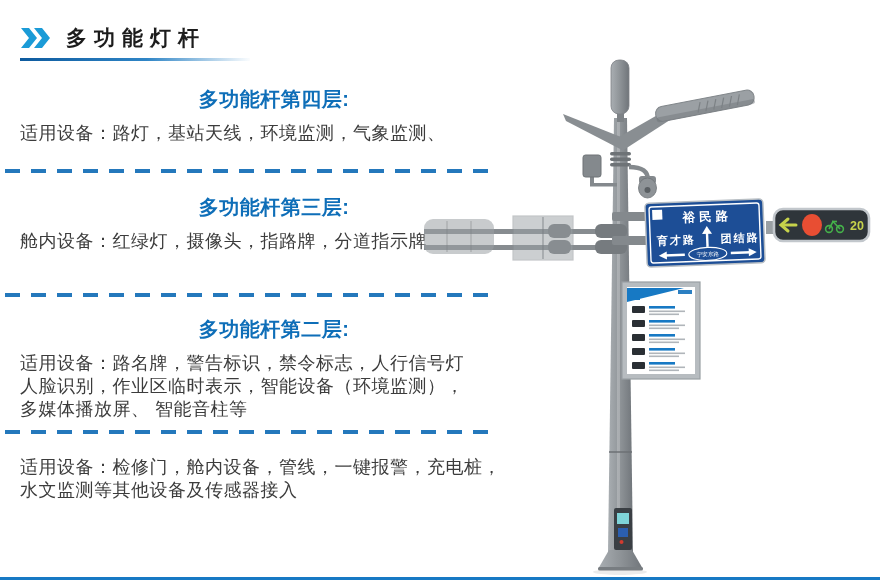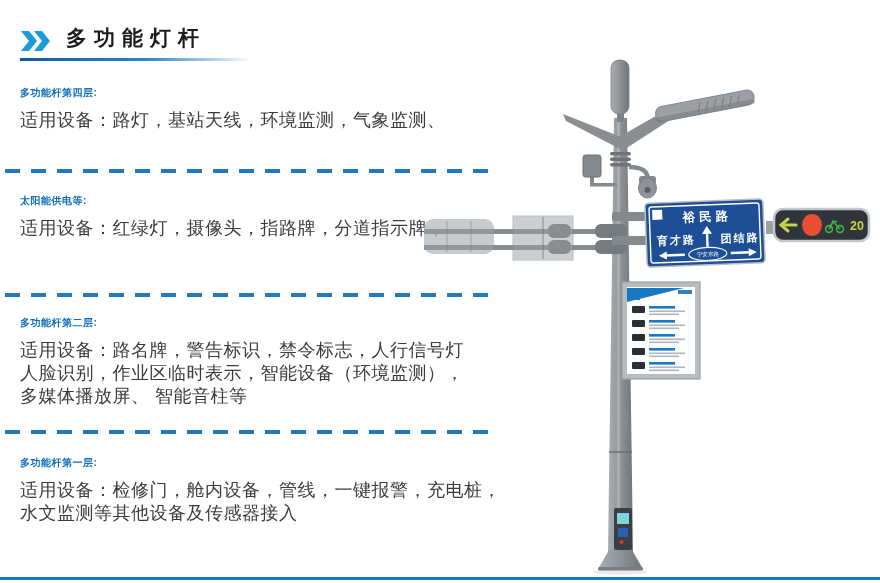--- a/index.html
+++ b/index.html
@@ -1,27 +1,27 @@
 <!DOCTYPE html>
 <html><head>
 <meta charset="utf-8">
 <style>
   html,body{margin:0;padding:0;}
   .canvas{
     position:relative;width:880px;height:583px;background:#ffffff;overflow:hidden;
     font-family:"Liberation Sans","DejaVu Sans",sans-serif;
   }
   
-  .hdr{position:absolute;left:20px;top:24px;display:flex;align-items:flex-end;gap:12px;}
+  .hdr{position:absolute;left:20px;top:24px;display:flex;align-items:center;gap:12px;}
   .hdr h1{margin:0;font-size:21px;font-weight:bold;color:#1c1c1c;letter-spacing:7px;}
   .hdr-underline{position:absolute;left:20px;top:58px;width:230px;height:3px;
     background:linear-gradient(90deg,#0d5a9e 0%,#2f85c6 55%,rgba(170,205,232,0.05) 100%);}
   
   .layer{position:absolute;left:20px;width:500px;}
-  .layer h2{margin:0 0 9px 0;font-size:10px;font-weight:bold;color:#0e6eb8;letter-spacing:0.5px;}
+  .layer h2{margin:0 0 9px 8px;font-size:20px;font-weight:bold;color:#0e6eb8;letter-spacing:0.5px;text-align:center;}
   .layer p{margin:0;font-size:18px;line-height:23px;color:#3c3c3c;letter-spacing:0.5px;}
   .dash{position:absolute;left:5px;width:486px;height:4px;
     background:repeating-linear-gradient(90deg,#2478bc 0 15px,transparent 15px 26px);}
   .bottom-rule{position:absolute;left:0;top:577px;width:880px;height:3px;background:#1779c4;}
   
   .illu{position:absolute;left:410px;top:50px;width:470px;height:530px;}
   svg text{font-family:"Liberation Sans","DejaVu Sans",sans-serif;}
 </style>
 </head>
 <body>
@@ -37,35 +37,34 @@
   </div>
   <div class="hdr-underline"></div>
 
   <div class="layer" style="top:86px">
     <h2>多功能杆第四层:</h2>
     <p>适用设备：路灯，基站天线，环境监测，气象监测、</p>
   </div>
   <div class="dash" style="top:169px"></div>
 
   <div class="layer" style="top:194px">
-    <h2>太阳能供电等:</h2>
-    <p>适用设备：红绿灯，摄像头，指路牌，分道指示牌，</p>
+    <h2>多功能杆第三层:</h2>
+    <p>舱内设备：红绿灯，摄像头，指路牌，分道指示牌，</p>
   </div>
   <div class="dash" style="top:293px"></div>
 
   <div class="layer" style="top:316px">
     <h2>多功能杆第二层:</h2>
     <p>适用设备：路名牌，警告标识，禁令标志，人行信号灯</p>
     <p>人脸识别，作业区临时表示，智能设备（环境监测），</p>
     <p>多媒体播放屏、 智能音柱等</p>
   </div>
   <div class="dash" style="top:430px"></div>
 
   <div class="layer" style="top:456px">
-    <h2>多功能杆第一层:</h2>
     <p>适用设备：检修门，舱内设备，管线，一键报警，充电桩，</p>
     <p>水文监测等其他设备及传感器接入</p>
   </div>
 
   <svg class="illu" viewBox="410 50 470 530">
     <defs>
       <linearGradient id="poleGrad" x1="0" y1="0" x2="1" y2="0">
         <stop offset="0" stop-color="#a9aeb2"></stop>
           <stop offset="0.5" stop-color="#8e9397"></stop>
           <stop offset="1" stop-color="#70757a"></stop>

